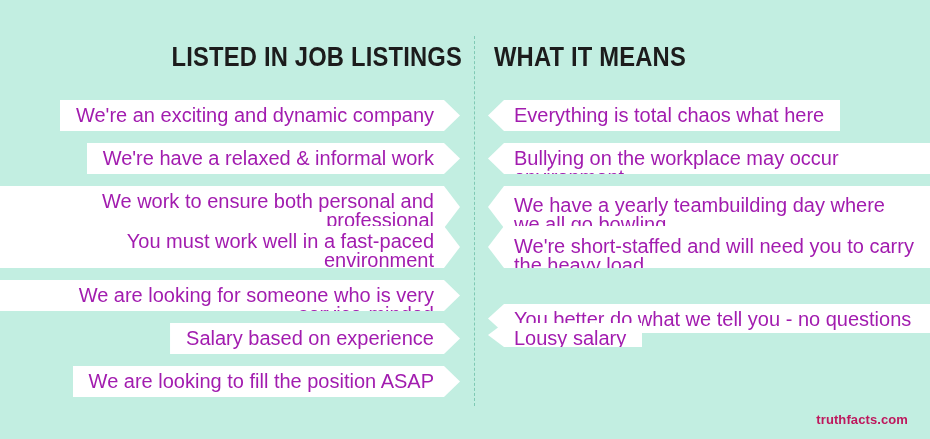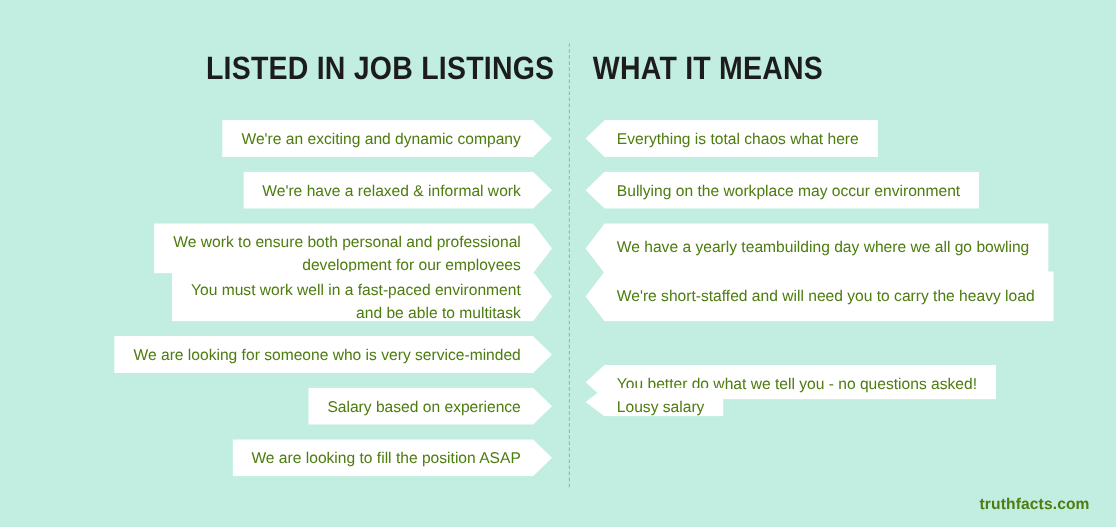--- a/index.html
+++ b/index.html
@@ -69,22 +69,22 @@
   .row {
     position: relative;
     width: 930px;
     margin-bottom: 12px;
   }
 
   .bubble {
     position: absolute;
     top: 0;
     background: #ffffff;
-    color: #4d7c0f;
-    font-size: 13px;
+    color: #a21caf;
+    font-size: 20px;
     line-height: 19px;
     box-sizing: border-box;
     white-space: pre-line;
   }
 
   
   .bubble.left {
     right: 470px;
     text-align: right;
     padding: 6px 26px 6px 16px;
@@ -99,21 +99,21 @@
     clip-path: polygon(16px 0, 100% 0, 100% 100%, 16px 100%, 0 50%);
   }
 
   
   #watermark {
     position: absolute;
     right: 22px;
     bottom: 12px;
     font-size: 13px;
     font-weight: bold;
-    color: #4d7c0f;
+    color: #be185d;
     letter-spacing: 0.1px;
   }
 </style>
 </head>
 <body>
 
 <div id="infographic">
 
   <div class="header-row">
     <div class="col-header" id="header-left">LISTED IN JOB LISTINGS</div>

